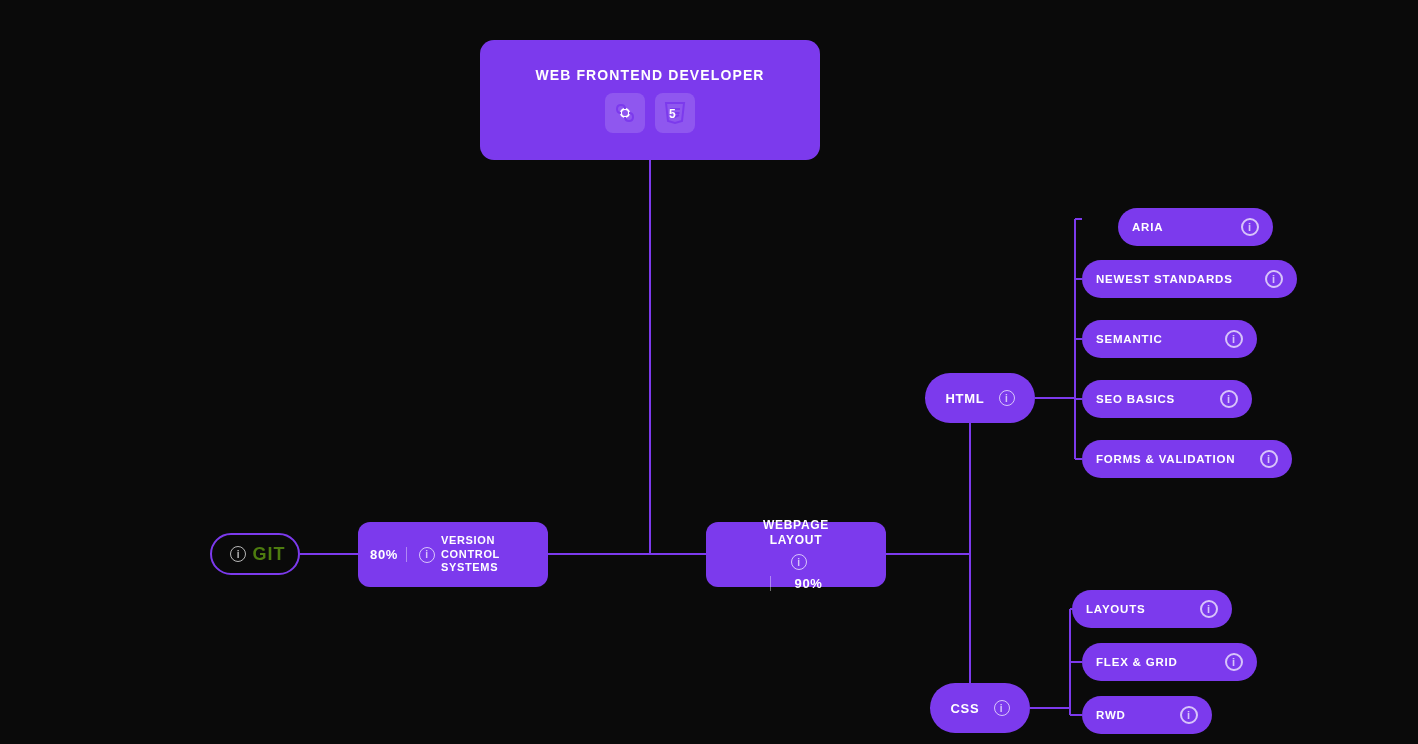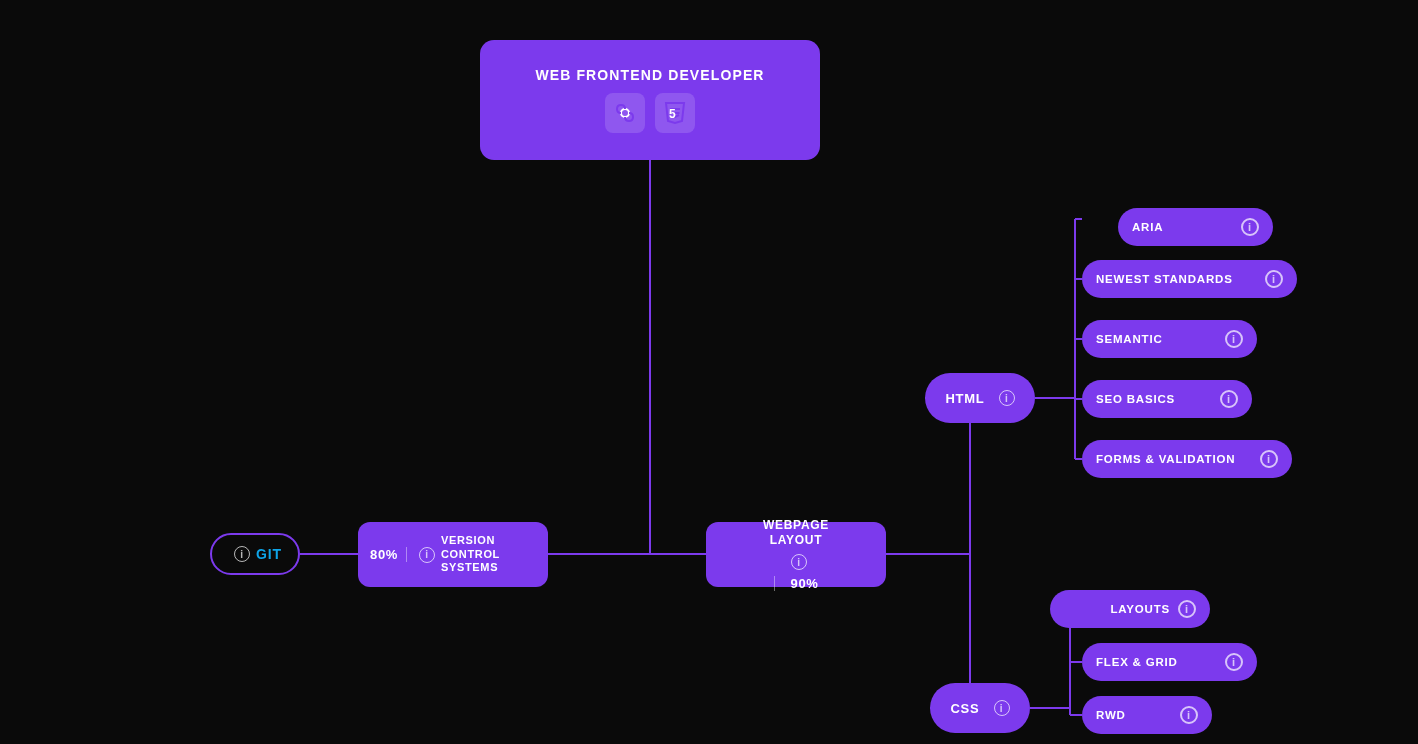--- a/index.html
+++ b/index.html
@@ -178,21 +178,21 @@
     }
 
     
     .pill-aria { left: 1118px; top: 200px; width: 155px; margin-top: 8px; }
     .pill-newest { left: 1082px; top: 260px; width: 215px; }
     .pill-semantic { left: 1082px; top: 320px; width: 175px; }
     .pill-seo { left: 1082px; top: 380px; width: 170px; }
     .pill-forms { left: 1082px; top: 440px; width: 210px; }
 
     
-    .pill-layouts { left: 1050px; top: 590px; width: 160px; justify-content: flex-end; }
+    .pill-layouts { left: 1072px; top: 590px; width: 160px; }
     .pill-flex { left: 1082px; top: 643px; width: 175px; }
     .pill-rwd { left: 1082px; top: 696px; width: 130px; }
 
     line, path {
       stroke: #7c3aed;
       stroke-width: 2;
       fill: none;
     }
   </style>
 </head>
@@ -254,35 +254,35 @@
           <text x="5" y="17" font-size="12" font-weight="bold" fill="white">5</text>
         </svg>
       </div>
     </div>
   </div>
 
   <div class="node node-webpage">
     <div style="display:flex; align-items:center; gap:6px; width:100%; padding: 0 12px; flex-direction: column;">
       <div style="flex:1; font-size:12px; font-weight:800; letter-spacing:0.06em; line-height:1.25;">WEBPAGE<br>LAYOUT</div>
       <div class="info-icon-sm">i</div>
-      <div style="font-size:13px; font-weight:800; border-left: 1.5px solid rgba(255,255,255,0.4); padding-left:16px;">90%</div>
+      <div style="font-size:13px; font-weight:800; border-left: 1.5px solid rgba(255,255,255,0.4); padding-left:24px;">90%</div>
     </div>
   </div>
 
   <div class="node node-vc">
     <div style="display:flex; align-items:center; gap:6px; width:100%; padding: 0 12px;">
       <div style="font-size:13px; font-weight:800; border-right: 1.5px solid rgba(255,255,255,0.4); padding-right:8px;">80%</div>
       <div class="info-icon-sm">i</div>
       <div style="flex:1; font-size:11px; font-weight:800; letter-spacing:0.06em; line-height:1.25; text-align:left;">VERSION CONTROL<br>SYSTEMS</div>
     </div>
   </div>
 
   <div class="node node-git">
     <div class="info-icon-sm">i</div>
-    <span style="font-size:14px; font-weight:800; letter-spacing:0.06em; color:#0ea5e9;">GIT</span>
+    <span style="font-size:18px; font-weight:800; letter-spacing:0.06em; color:#4d7c0f;">GIT</span>
   </div>
 
   <div class="node node-html">
     <span style="font-size:13px; font-weight:800; letter-spacing:0.06em;">HTML</span>
     <div class="info-icon-sm">i</div>
   </div>
 
   <div class="node node-css">
     <span style="font-size:13px; font-weight:700; letter-spacing:0.06em;">CSS</span>
     <div class="info-icon-sm">i</div>

